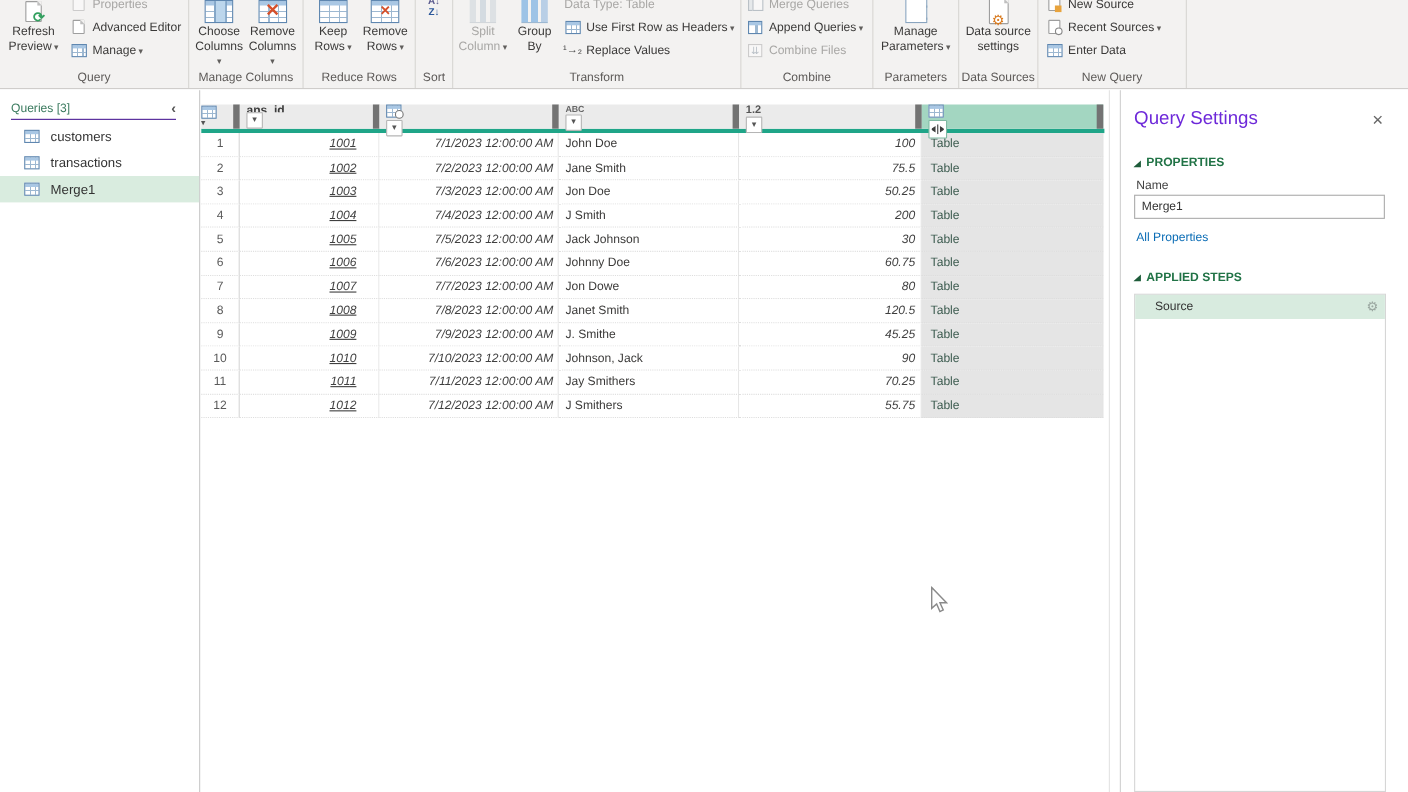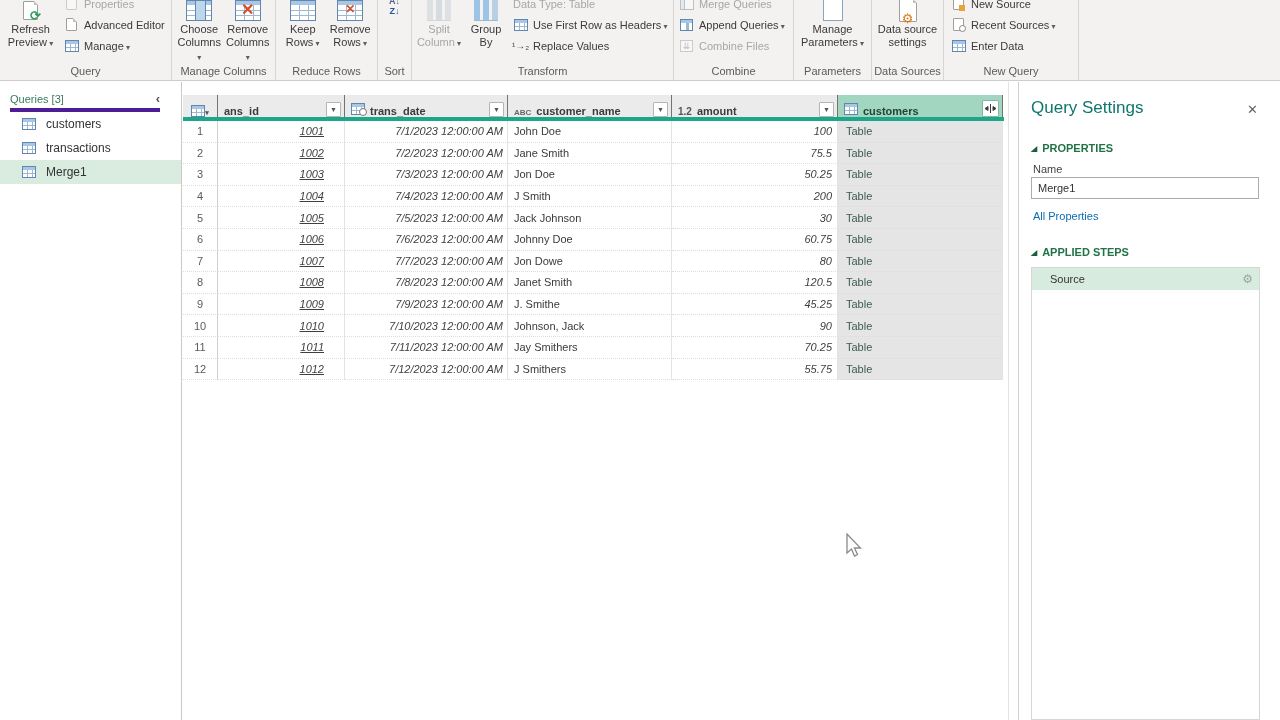--- a/index.html
+++ b/index.html
@@ -62,32 +62,32 @@
   .i-append { width:13px; height:12px; border:1px solid #5f87b0; background:
       linear-gradient(#a9c7e4,#a9c7e4) 0 0/100% 3px no-repeat,
       linear-gradient(90deg, transparent 0 5px, #9db8d1 5px 8px, transparent 8px) , #fff; }
   .i-combinef { width:13px; height:12px; border:1px solid #9e9e9e; color:#5f87b0; font-size:9px; line-height:11px; text-align:center; background:#fff; }
   .i-merge2 { width:14px; height:11px; position:relative; }
   .i-merge2::before, .i-merge2::after { content:""; position:absolute; top:0; width:8px; height:10px; border:1px solid #5f87b0; background:#cfe0f0; }
   .i-merge2::before { left:0; } .i-merge2::after { right:0; background:#fff; }
 
   
   .sidebar { position:absolute; left:0; top:82px; width:182px; bottom:0; background:#fff; border-right:1px solid #c9c9c9; }
-  .sb-header { position:absolute; left:10px; top:11px; width:150px; border-bottom:4px solid #4c1d95;
+  .sb-header { position:absolute; left:10px; top:11px; width:150px; border-bottom:1px solid #4c1d95;
     padding-bottom:3px; color:#3a7a5e; display:flex; justify-content:space-between; }
   .sb-collapse { color:#555; font-weight:bold; cursor:pointer; font-size:13px; line-height:11px; }
   .sb-items { position:absolute; left:0; top:30px; width:100%; }
   .sb-item { display:flex; align-items:center; gap:10px; height:24px; padding-left:22px; font-size:12px; color:#333; cursor:pointer; }
   .sb-item.selected { background:#d9ecdf; }
 
   
   .gridwrap { position:absolute; left:183px; top:95px; width:821px; }
   .ghead { display:flex; height:22px; }
-  .gh { background:#ebebeb; border-right:1px solid #737373; display:flex; align-items:flex-end;
-    font-weight:bold; color:#3b3b3b; position:relative; padding:0 3px 0 6px; cursor:pointer; }
+  .gh { background:#ebebeb; border-right:6px solid #737373; display:flex; align-items:flex-start;
+    font-weight:bold; color:#3b3b3b; position:relative; padding:0 3px 0 6px; cursor:pointer;flex-direction:column; }
   .gh .hname { flex:1; white-space:nowrap; overflow:hidden; }
   .gh.selected { background:#a3d6c1; color:#1f4435; }
   .filterbtn { width:15px; height:15px; background:#fff; border:1px solid #b5b5b5; border-radius:1px;
     display:flex; align-items:center; justify-content:center; font-size:7px; color:#555; cursor:pointer; flex:none; }
   .typeicon { font-weight:bold; color:#666; font-size:8px; margin-right:5px; flex:none; letter-spacing:0; }
   .typeicon.n12 { font-size:10px; color:#555; }
   .corner { width:35px; justify-content:center; padding:0; }
   .cal { position:relative; }
   .cal::after { content:""; position:absolute; right:-3px; bottom:-2px; width:6px; height:6px; border:1px solid #777; border-radius:50%; background:#fff; }
   .tealbar { height:4px; background:#1fa588; width:100%; }
@@ -100,21 +100,21 @@
   .c1pad { padding-right:20px;text-decoration:underline; } .c2pad { padding-right:4px; } .c4pad { padding-right:5px; }
   .lpad { padding-left:6px; }
   .gc.tablecell { background:#e5e5e5; color:#3d5c50; padding-left:8px; }
   .expandbtn { width:17px; height:17px; background:#fff; border:1px solid #7fb9a2; border-radius:1px;
     display:flex; align-items:center; justify-content:center; cursor:pointer; flex:none; }
 
   .mid-divider { position:absolute; left:1008px; top:82px; bottom:0; width:1px; background:#e3e3e3; }
 
   
   .rpanel { position:absolute; left:1018px; top:82px; width:262px; bottom:0; background:#fff; border-left:1px solid #d0d0d0; }
-  .rp-title { position:absolute; left:12px; top:16px; font-size:17px; color:#0f766e; }
+  .rp-title { position:absolute; left:12px; top:16px; font-size:17px; color:#6d28d9; }
   .rp-close { position:absolute; right:22px; top:20px; color:#666; font-size:13px; cursor:pointer; }
   .rp-sect { position:absolute; left:12px; color:#217346; font-weight:bold; font-size:11px; display:flex; gap:5px; align-items:center; cursor:pointer; }
   .tri { color:#1e5c3a; font-size:8px; transform:scaleY(.9); }
   .rp-namelabel { position:absolute; left:14px; top:81px; color:#444; }
   .rp-input { position:absolute; left:12px; top:95px; width:228px; height:22px; border:1px solid #ababab;
     font-family:"Liberation Sans",sans-serif; font-size:11px; padding:0 6px; color:#333; }
   .rp-link { position:absolute; left:14px; top:128px; color:#0a6cb5; cursor:pointer; }
   .steps-box { position:absolute; left:12px; top:185px; width:229px; bottom:0; border:1px solid #d6d6d6; background:#fff; }
   .step-row { height:22px; display:flex; align-items:center; padding:0 6px 0 18px; cursor:pointer; color:#333; }
   .step-row.selected { background:#d8ebdf; }

